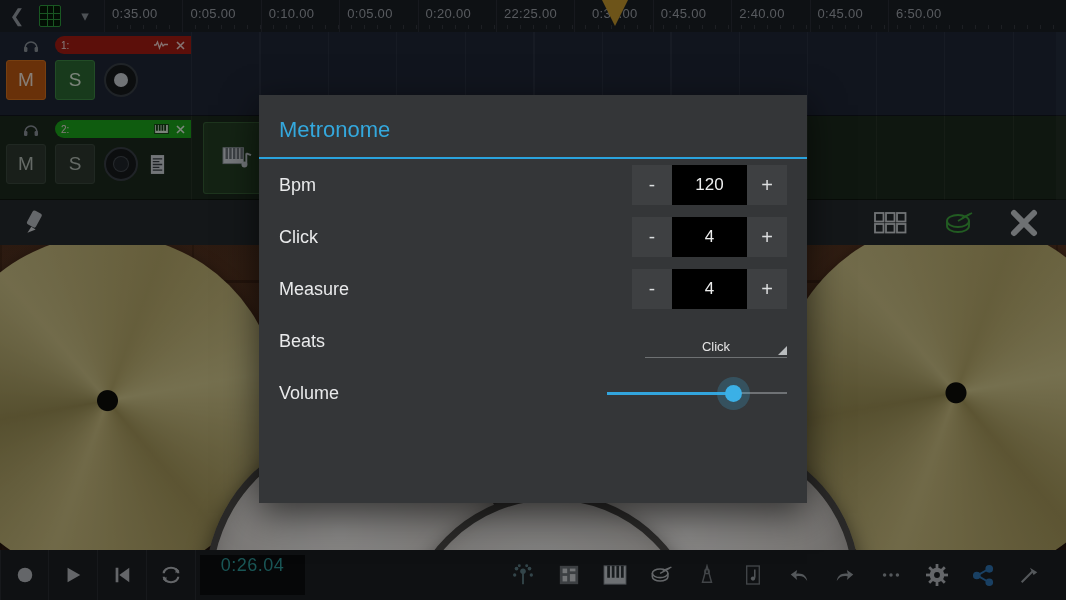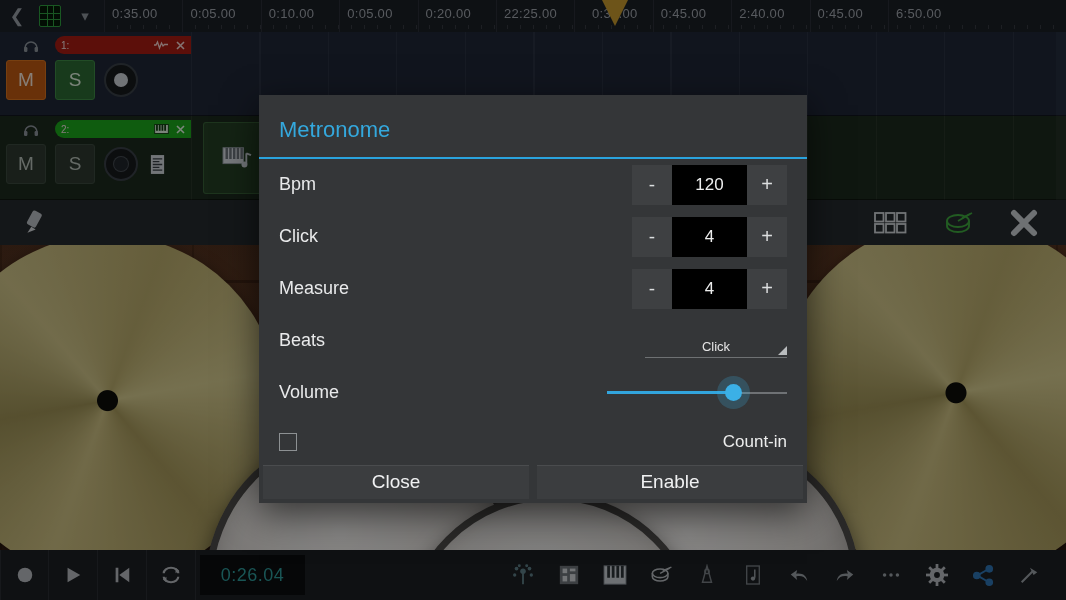--- a/index.html
+++ b/index.html
@@ -107,21 +107,21 @@
   .subbar .right { margin-left:auto; display:flex; align-items:center; gap:34px; padding-right:28px; }
 
   
   .bottombar { position:absolute; left:0; bottom:0; width:1066px; height:50px;
     background:#1c1f23; display:flex; align-items:center; z-index:5; }
   .transport { display:flex; align-items:center; height:50px; }
   .tbtn { width:49px; height:50px; display:flex; align-items:center; justify-content:center;
     border-right:1px solid #2a2e33; }
   .tbtn:first-child { border-left:1px solid #2a2e33; }
   .timefield { width:105px; height:40px; margin-left:4px; background:#0b0d0f;
-    display:flex; align-items:center; justify-content:center;
+    display:flex; justify-content:center;
     font-size:18px; color:#2f9c9c; letter-spacing:.5px; }
   .btools { margin-left:auto; display:flex; align-items:center; gap:0; padding-right:14px; }
   .btool { width:46px; height:50px; display:flex; align-items:center; justify-content:center; }
 
   
   .scrim { position:absolute; inset:0; background:rgba(0,0,0,.45); z-index:10; }
   .dialog { position:absolute; left:259px; top:95px; width:548px; height:408px;
     background:#343638; box-shadow:0 10px 34px rgba(0,0,0,.6); z-index:11;
     display:flex; flex-direction:column; }
   .dlg-title { padding:22px 20px 0 20px; font-size:22px; color:#34a8dd; font-weight:400; }
@@ -579,25 +579,17 @@
 
       <div class="row">
         <span class="row-label">Volume</span>
         <div class="slider">
           <span class="sl-track"></span>
           <span class="sl-fill" style="width: 70%;"></span>
           <span class="sl-thumb" style="left: 70%;"></span>
         </div>
       </div>
 
-      <div class="row-check">
-        <span class="chk"></span>
-        <span class="chk-label">Count-in</span>
-      </div>
-    </div>
-
-    <div class="dlg-footer">
-      <div class="dlg-btn">Close</div>
-      <div class="dlg-btn">Enable</div>
-    </div>
+    </div>
+
   </div>
 
 </div>
 
 </body></html>

